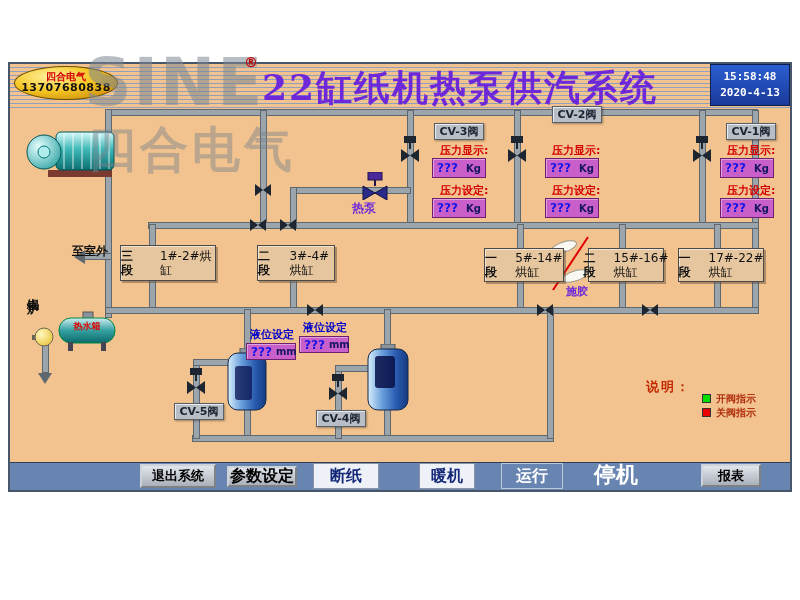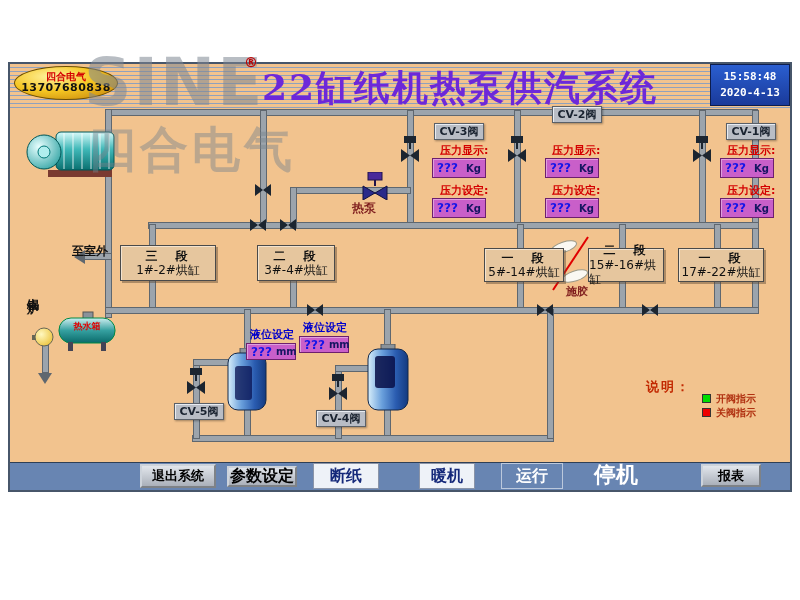--- a/index.html
+++ b/index.html
@@ -32,25 +32,25 @@
   .cvtag{position:absolute;z-index:3;background:#b9bdc5;border:1px solid #5a6068;box-shadow:inset 1px 1px 0 #e8ecf2,1px 1px 2px rgba(0,0,0,.35);
     color:#1a2330;font-size:11px;font-weight:bold;display:flex;align-items:center;justify-content:center;white-space:nowrap}
   .plabel{position:absolute;z-index:3;color:#d40000;font-size:11px;font-weight:bold;white-space:nowrap}
   .blabel{position:absolute;z-index:3;color:#0000cc;font-size:11px;font-weight:bold;white-space:nowrap}
   .pbox{position:absolute;z-index:3;background:#c95fc9;border:1px solid #6d1f6d;box-shadow:inset 1px 1px 0 rgba(255,255,255,.4);
     display:flex;align-items:center;padding:0 4px;gap:4px}
   .pbox .val{color:#1515e8;font-weight:bold;font-size:12px;flex:1}
   .pbox .unit{color:#151560;font-weight:bold;font-size:10px}
   .section{position:absolute;z-index:3;background:#e6c69e;border:1px solid #4a4a4a;
     box-shadow:2px 2px 0 rgba(90,70,50,.45),inset 1px 1px 0 rgba(255,255,255,.5);
-    display:flex;flex-direction:column;align-items:center;justify-content:center;color:#111;line-height:1.2}
+    display:flex;align-items:center;justify-content:center;color:#111;line-height:1.2}
   .section .l1{font-size:12px;font-weight:bold;letter-spacing:3px}
   .section .l2{font-size:12px;font-weight:normal}
   .small-lbl{position:absolute;z-index:3;color:#111;font-size:12px;font-weight:bold;white-space:nowrap}
-  .red-lbl{position:absolute;z-index:3;color:#7f1d1d;font-size:12px;font-weight:bold;white-space:nowrap}
+  .red-lbl{position:absolute;z-index:3;color:#6d28d9;font-size:12px;font-weight:bold;white-space:nowrap}
   .vert-lbl{position:absolute;z-index:3;color:#111;font-size:12px;font-weight:bold;writing-mode:vertical-rl;text-orientation:upright;letter-spacing:2px}
   .tank-lbl{position:absolute;z-index:4;color:#e00000;font-size:9px;font-weight:bold;text-align:center}
   
   .legend-title{position:absolute;z-index:3;color:#c22800;font-size:13px;font-weight:bold;letter-spacing:2px}
   .legend-sq{position:absolute;z-index:3;width:9px;height:9px;border:1px solid #333}
   .legend-lbl{position:absolute;z-index:3;color:#b03010;font-size:10px;font-weight:bold}
   
   .bar{position:absolute;left:10px;top:462px;width:780px;height:28px;background:#6885b2;border-top:1px solid #2f3f55;z-index:3}
   .btn3d{position:absolute;z-index:5;background:linear-gradient(#e2e6ec,#aab0ba);border:2px outset #cdd3db;color:#000;
     font-weight:bold;display:flex;align-items:center;justify-content:center;cursor:pointer;white-space:nowrap}

